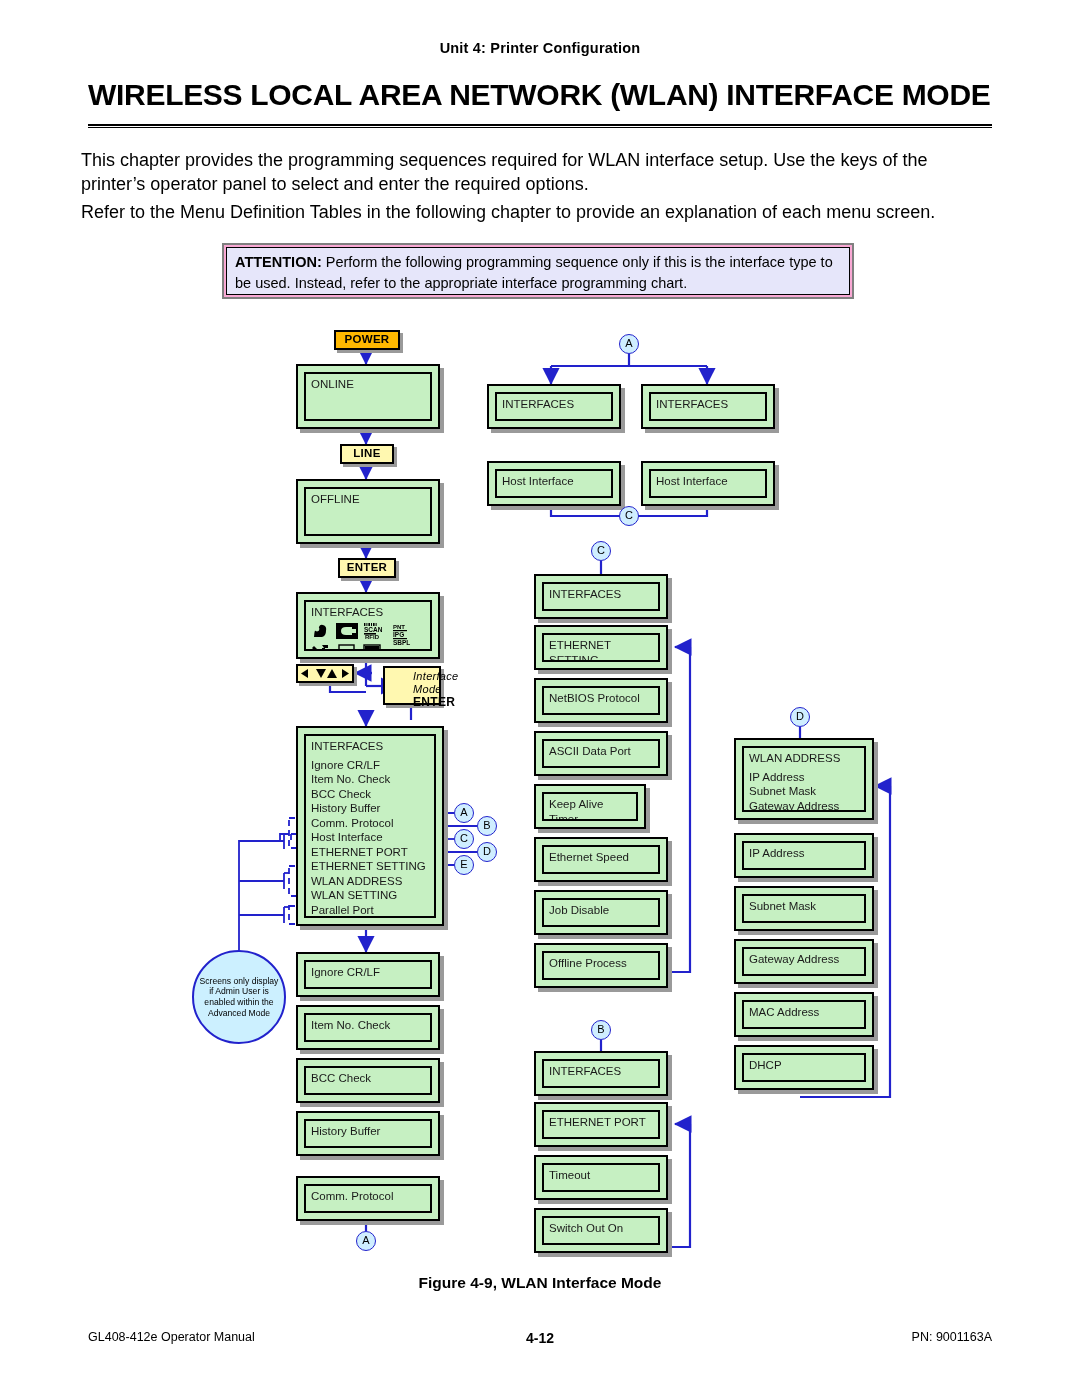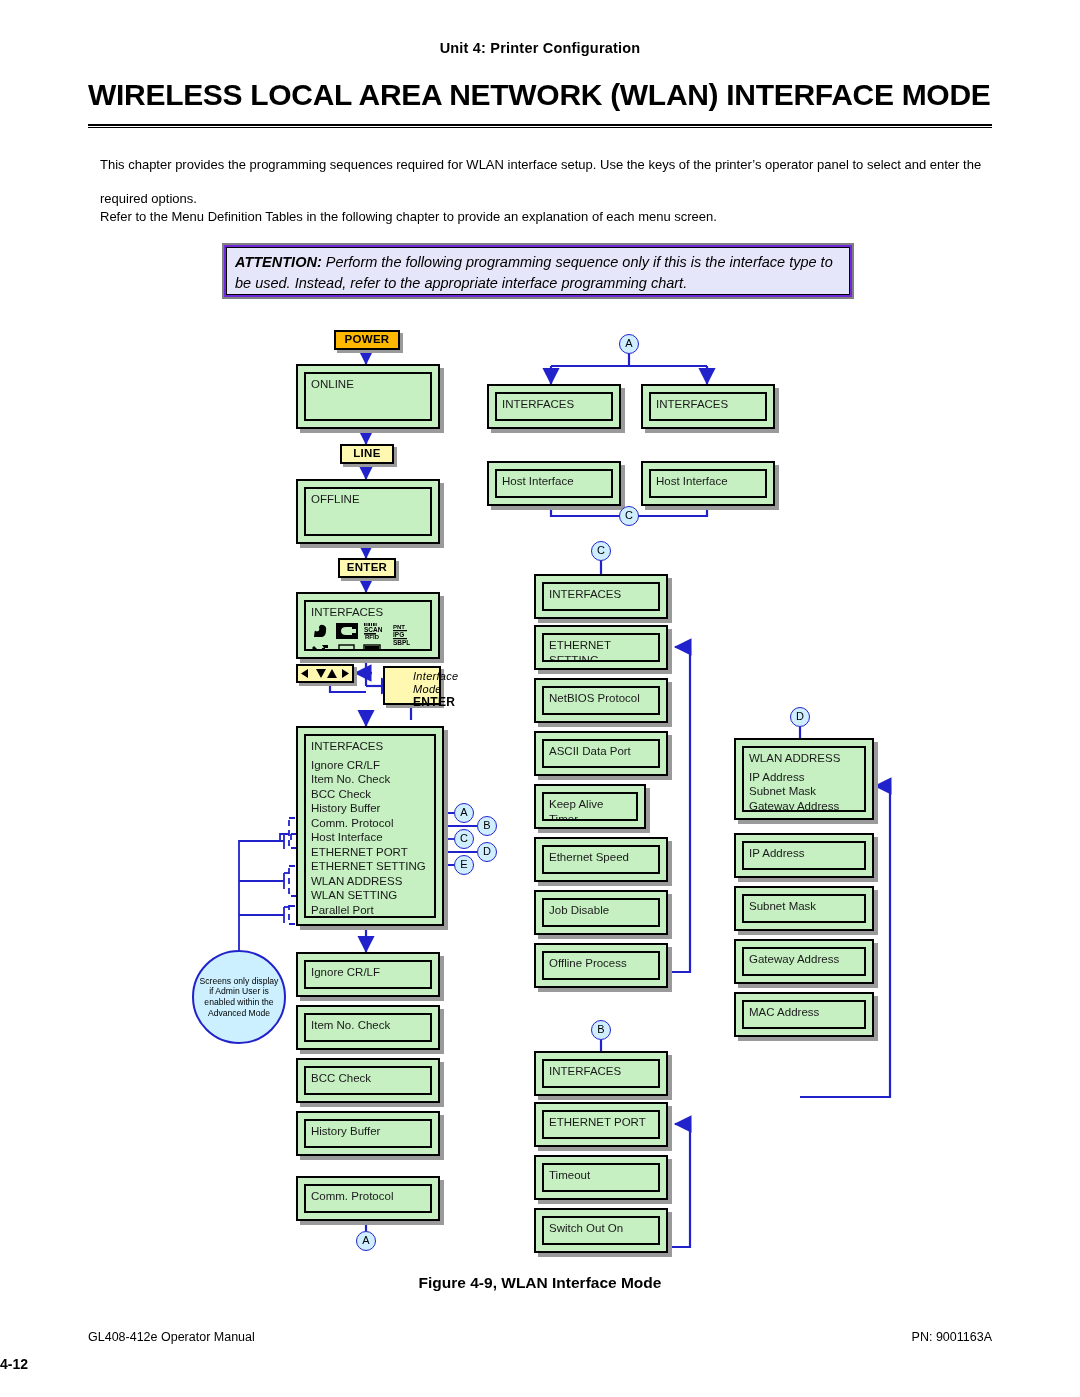--- a/index.html
+++ b/index.html
@@ -23,30 +23,30 @@
     position:absolute; top:78px; left:88px; width:904px;
     font-size:30px; font-weight:bold; letter-spacing:-0.3px;
     white-space:nowrap;
   }
   .title-rule {
     position:absolute; top:124px; left:88px; width:904px;
     height:4px; border-top:2px solid #000; border-bottom:1px solid #000;
   }
 
   .para {
-    position:absolute; left:100px; width:900px;
-    font-size:13px; line-height:34px;
+    position:absolute; left:81px; width:900px;
+    font-size:18px; line-height:24px;
   }
   .para.p1 { top:148px; }
   .para.p2 { top:200px; }
 
   
   .attn-outer {
     position:absolute; left:222px; top:243px; width:632px; height:56px;
-    border:2px solid #808080; background:#6d28d9; padding:2px;font-style:italic;
+    border:2px solid #808080; background:#f9a8d4; padding:2px;
   }
   .attn-inner {
     width:100%; height:100%;
     border:1px solid #000; background:#e6e6fa;
     font-size:14.5px; line-height:21px; padding:4px 8px 0 8px;
   }
   .attn-inner b { font-weight:bold; }
 
   
   #chart { position:absolute; left:0; top:318px; width:1080px; height:950px; }
@@ -129,21 +129,21 @@
   .icongrid { margin-top:3px; display:flex; gap:5px; align-items:flex-start; }
   .iconcol { display:flex; flex-direction:column; gap:2px; }
 
   
   .figcap {
     position:absolute; top:1274px; left:0; width:1080px;
     text-align:center; font-size:15.5px; font-weight:bold;
   }
   .foot { position:absolute; top:1330px; font-size:12.5px; }
   .foot.l { left:88px; }
-  .foot.c { left:0; width:1080px; font-weight:bold; font-size:14px;margin-top:26px; }
+  .foot.c { left:0; width:1080px; text-align:center; font-weight:bold; font-size:14px; }
   .foot.r { right:88px; }
 </style>
 </head>
 <body>
 
 <div class="unit-head">Unit 4:  Printer Configuration</div>
 <div class="title">WIRELESS LOCAL AREA NETWORK (WLAN) INTERFACE MODE</div>
 <div class="title-rule"></div>
 
 <div class="para p1">This chapter provides the programming sequences required for WLAN interface setup. Use the keys of the printer’s operator panel to select and enter the required options.</div>
@@ -613,19 +613,27 @@
       </div>
   </div>
   <div class="scr" style="left:734px; top:674px; width:140px; height:45px;">
     <div class="pad">
         <div class="in">
       <span class="l1">MAC Address</span>
       <span class="l2">XXX.XXX.XXX.XXX</span>
     </div>
       </div>
   </div>
+  <div class="scr" style="left:734px; top:727px; width:140px; height:45px;">
+    <div class="pad">
+        <div class="in">
+      <span class="l1">DHCP</span>
+      <span class="l2">Disable*</span>
+    </div>
+      </div>
+  </div>
 
 </div>
 
 <div class="figcap">Figure 4-9, WLAN Interface Mode</div>
 <div class="foot l">GL408-412e Operator Manual</div>
 <div class="foot c">4-12</div>
 <div class="foot r">PN: 9001163A</div>
 
 </body></html>

